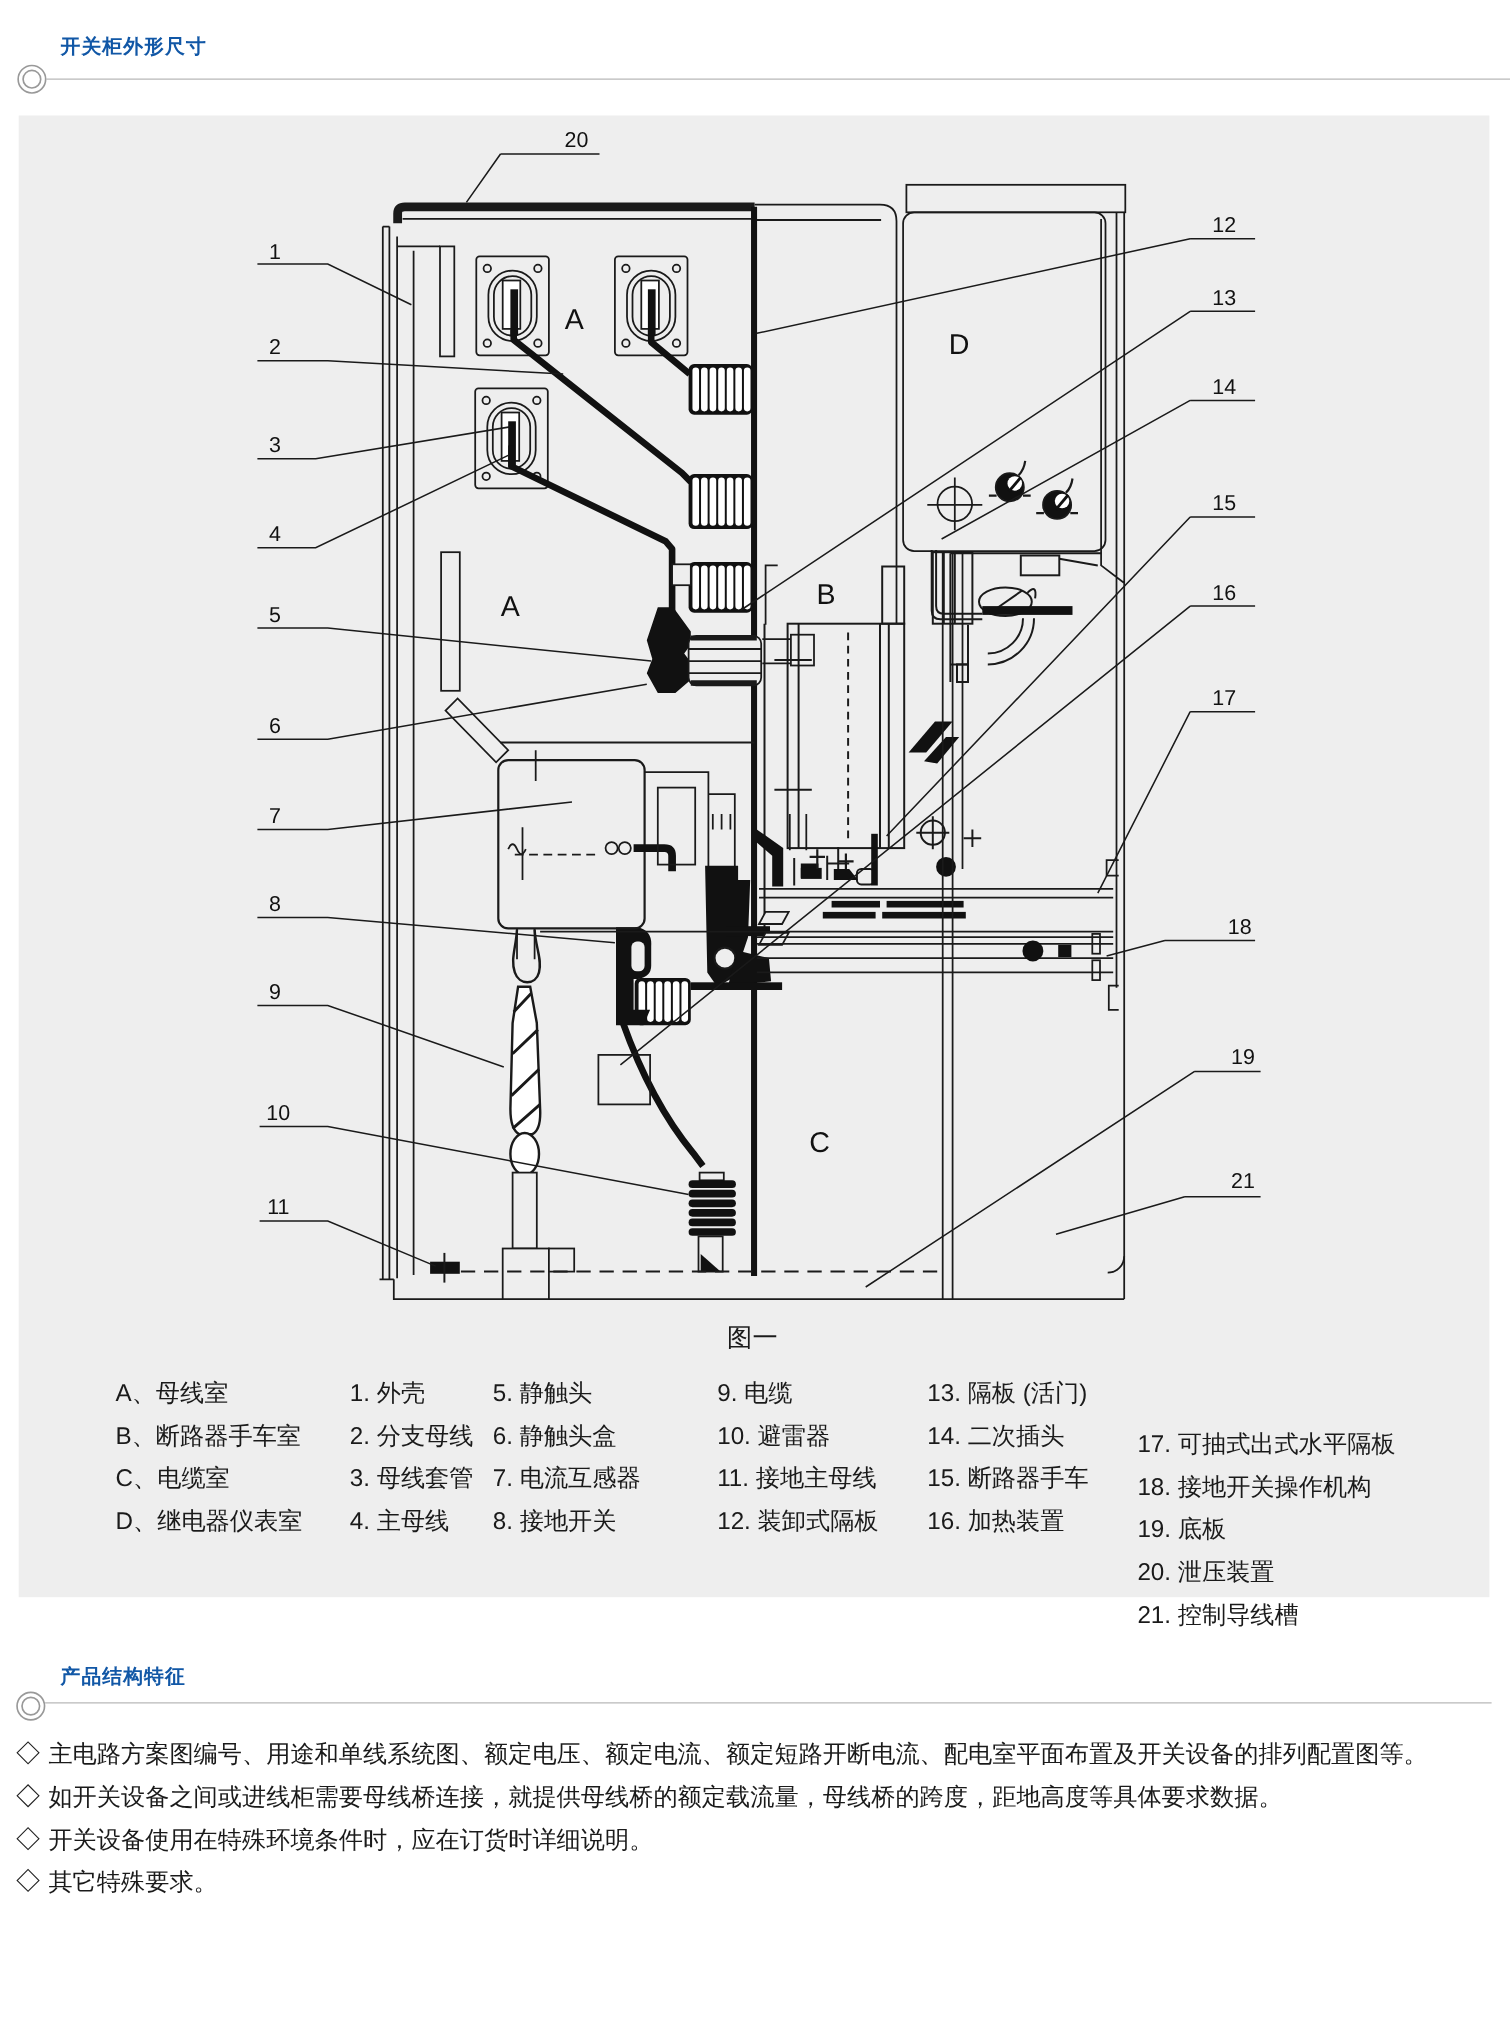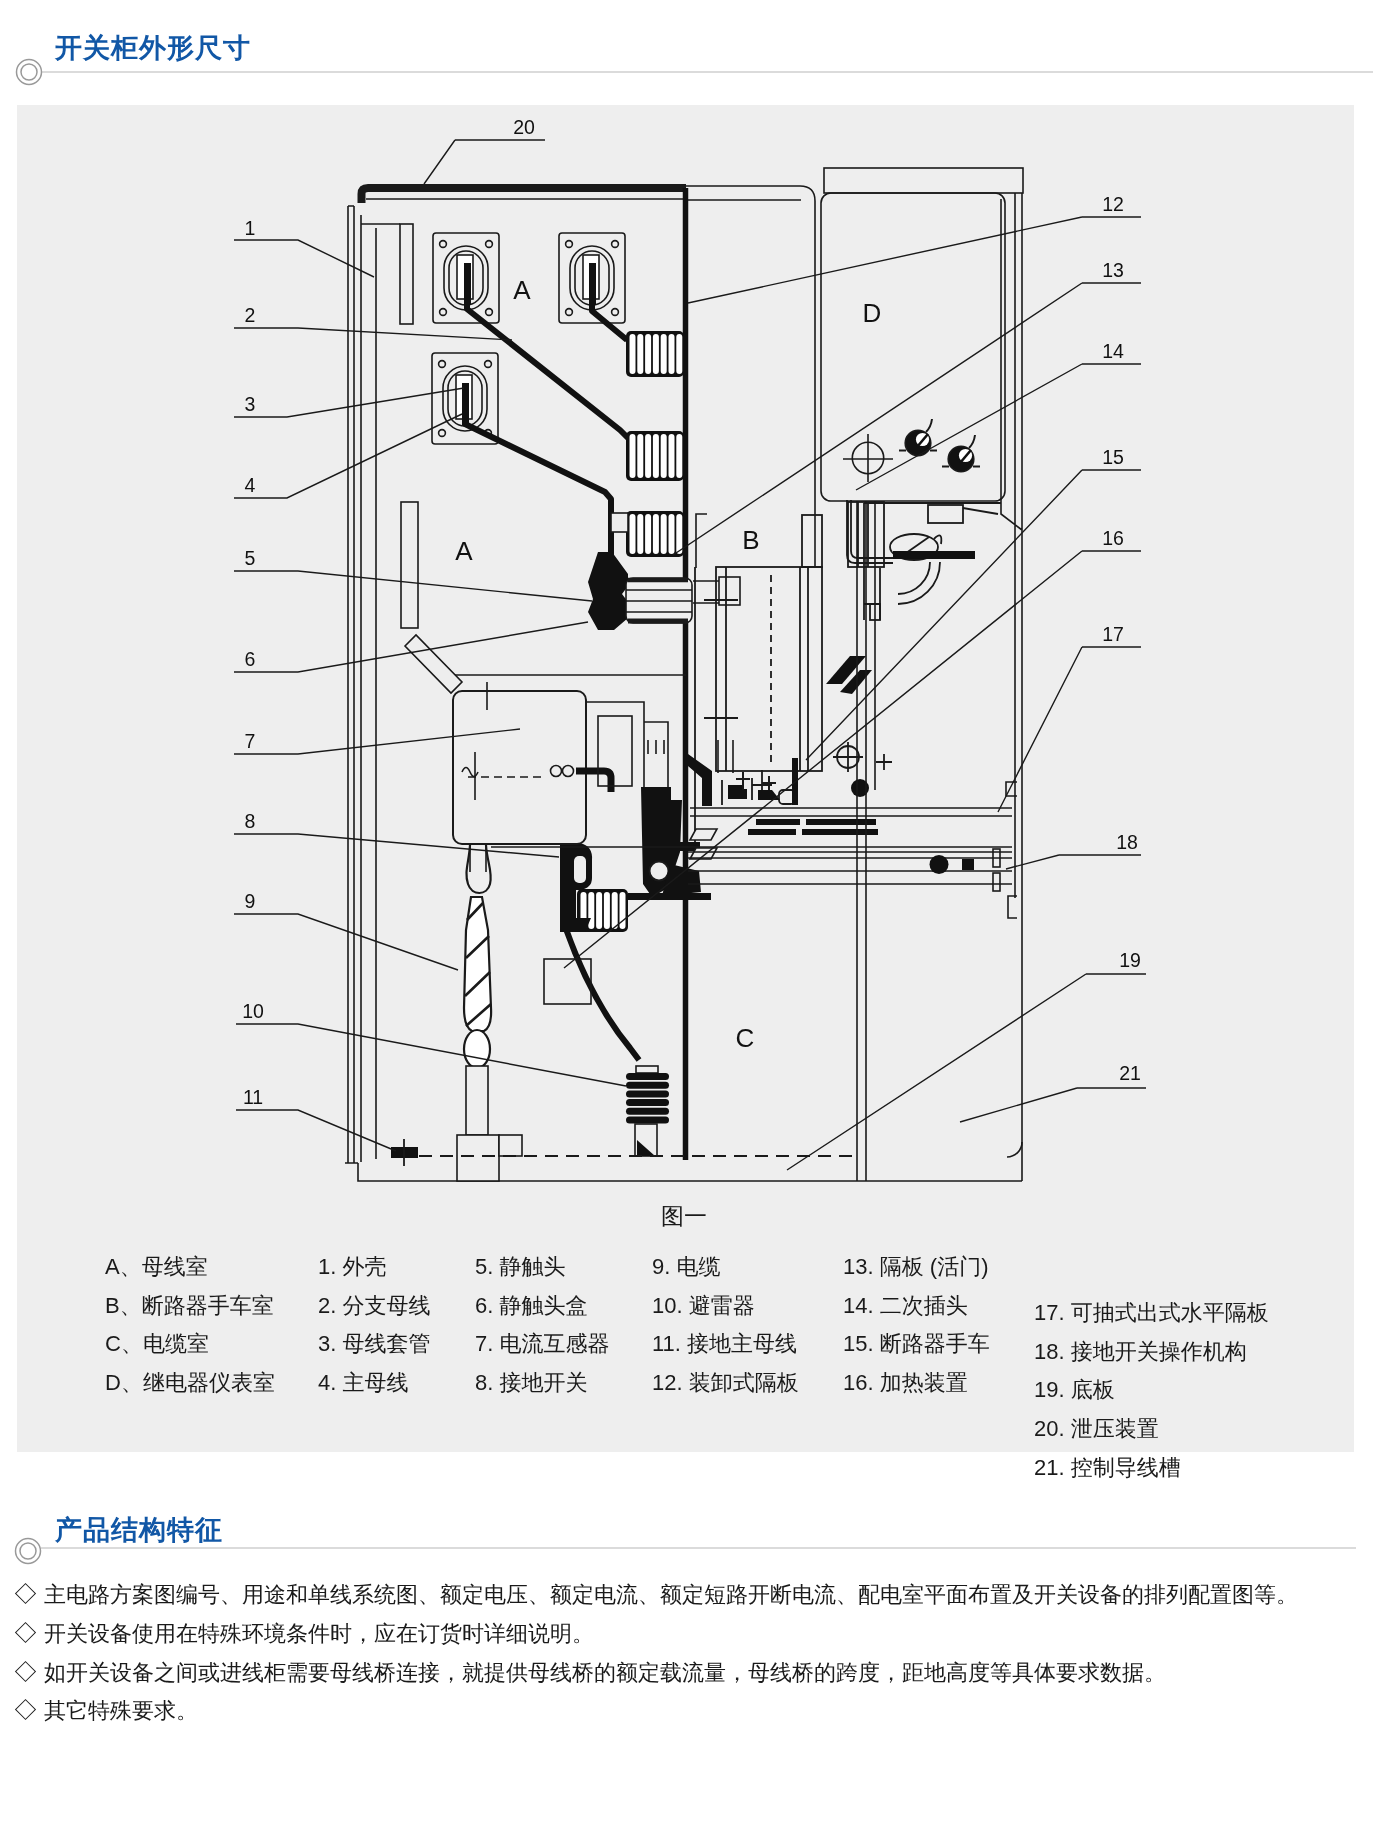--- a/index.html
+++ b/index.html
@@ -1,42 +1,42 @@
 <!DOCTYPE html>
 <html><head>
 <meta charset="utf-8">
 <style>
 html,body{margin:0;padding:0;background:#ffffff;}
 body{width:1373px;height:1848px;position:relative;font-family:"Liberation Sans",sans-serif;overflow:hidden;}
 .abs{position:absolute;}
-.h1{font-size:27px;font-weight:bold;color:#1157a6;letter-spacing:1px;}
+.h1{font-size:18px;font-weight:bold;color:#1157a6;letter-spacing:1px;}
 .panel{left:17px;top:105px;width:1337px;height:1347px;background:#eeeeee;}
 .legend{font-size:22px;color:#1a1a1a;line-height:38.7px;white-space:nowrap;}
 .cap{font-size:23px;color:#1a1a1a;font-family:Liberation Mono, monospace;}
 .bullets{font-size:22px;color:#1a1a1a;line-height:38.8px;white-space:nowrap;}
 .dia{display:inline-block;width:13px;height:13px;border:1.8px solid #222;transform:rotate(45deg);margin-right:11px;margin-left:3px;vertical-align:1px;}
 </style>
 </head>
 <body>
 <div class="abs panel"></div>
 <div class="abs h1" style="left:55px;top:30px;">开关柜外形尺寸</div>
 <div class="abs h1" style="left:55px;top:1512px;">产品结构特征</div>
 <div class="abs cap" style="left:661px;top:1201px;">图一</div>
 
 <div class="abs legend" style="left:105px;top:1248px;">A、母线室<br>B、断路器手车室<br>C、电缆室<br>D、继电器仪表室</div>
 <div class="abs legend" style="left:318px;top:1248px;">1. 外壳<br>2. 分支母线<br>3. 母线套管<br>4. 主母线</div>
-<div class="abs legend" style="left:475px;top:1248px;">5. 静触头<br>6. 静触头盒<br>7. 电流互感器<br>8. 接地开关</div>
+<div class="abs legend" style="left:448px;top:1248px;">5. 静触头<br>6. 静触头盒<br>7. 电流互感器<br>8. 接地开关</div>
 <div class="abs legend" style="left:652px;top:1248px;">9. 电缆<br>10. 避雷器<br>11. 接地主母线<br>12. 装卸式隔板</div>
 <div class="abs legend" style="left:843px;top:1248px;">13. 隔板 (活门)<br>14. 二次插头<br>15. 断路器手车<br>16. 加热装置</div>
 <div class="abs legend" style="left:1034px;top:1248px;margin-top:46px;">17. 可抽式出式水平隔板<br>18. 接地开关操作机构<br>19. 底板<br>20. 泄压装置<br>21. 控制导线槽</div>
 
 <div class="abs bullets" style="left:15px;top:1576px;">
 <div><span class="dia"></span>主电路方案图编号、用途和单线系统图、额定电压、额定电流、额定短路开断电流、配电室平面布置及开关设备的排列配置图等。</div>
+<div><span class="dia"></span>如开关设备之间或进线柜需要母线桥连接，就提供母线桥的额定载流量，母线桥的跨度，距地高度等具体要求数据。</div>
 <div><span class="dia"></span>开关设备使用在特殊环境条件时，应在订货时详细说明。</div>
-<div><span class="dia"></span>如开关设备之间或进线柜需要母线桥连接，就提供母线桥的额定载流量，母线桥的跨度，距地高度等具体要求数据。</div>
 <div><span class="dia"></span>其它特殊要求。</div>
 </div>
 
 <svg class="abs" style="left:0;top:0;" width="1373" height="1848" viewBox="0 0 1373 1848">
 
 <g fill="none" stroke="#999" stroke-width="1.5">
 <circle cx="29" cy="72" r="12.5" fill="#fff"></circle>
       <circle cx="29" cy="72" r="8"></circle>
 <circle cx="28" cy="1551" r="12.5" fill="#fff"></circle>
       <circle cx="28" cy="1551" r="8"></circle>

